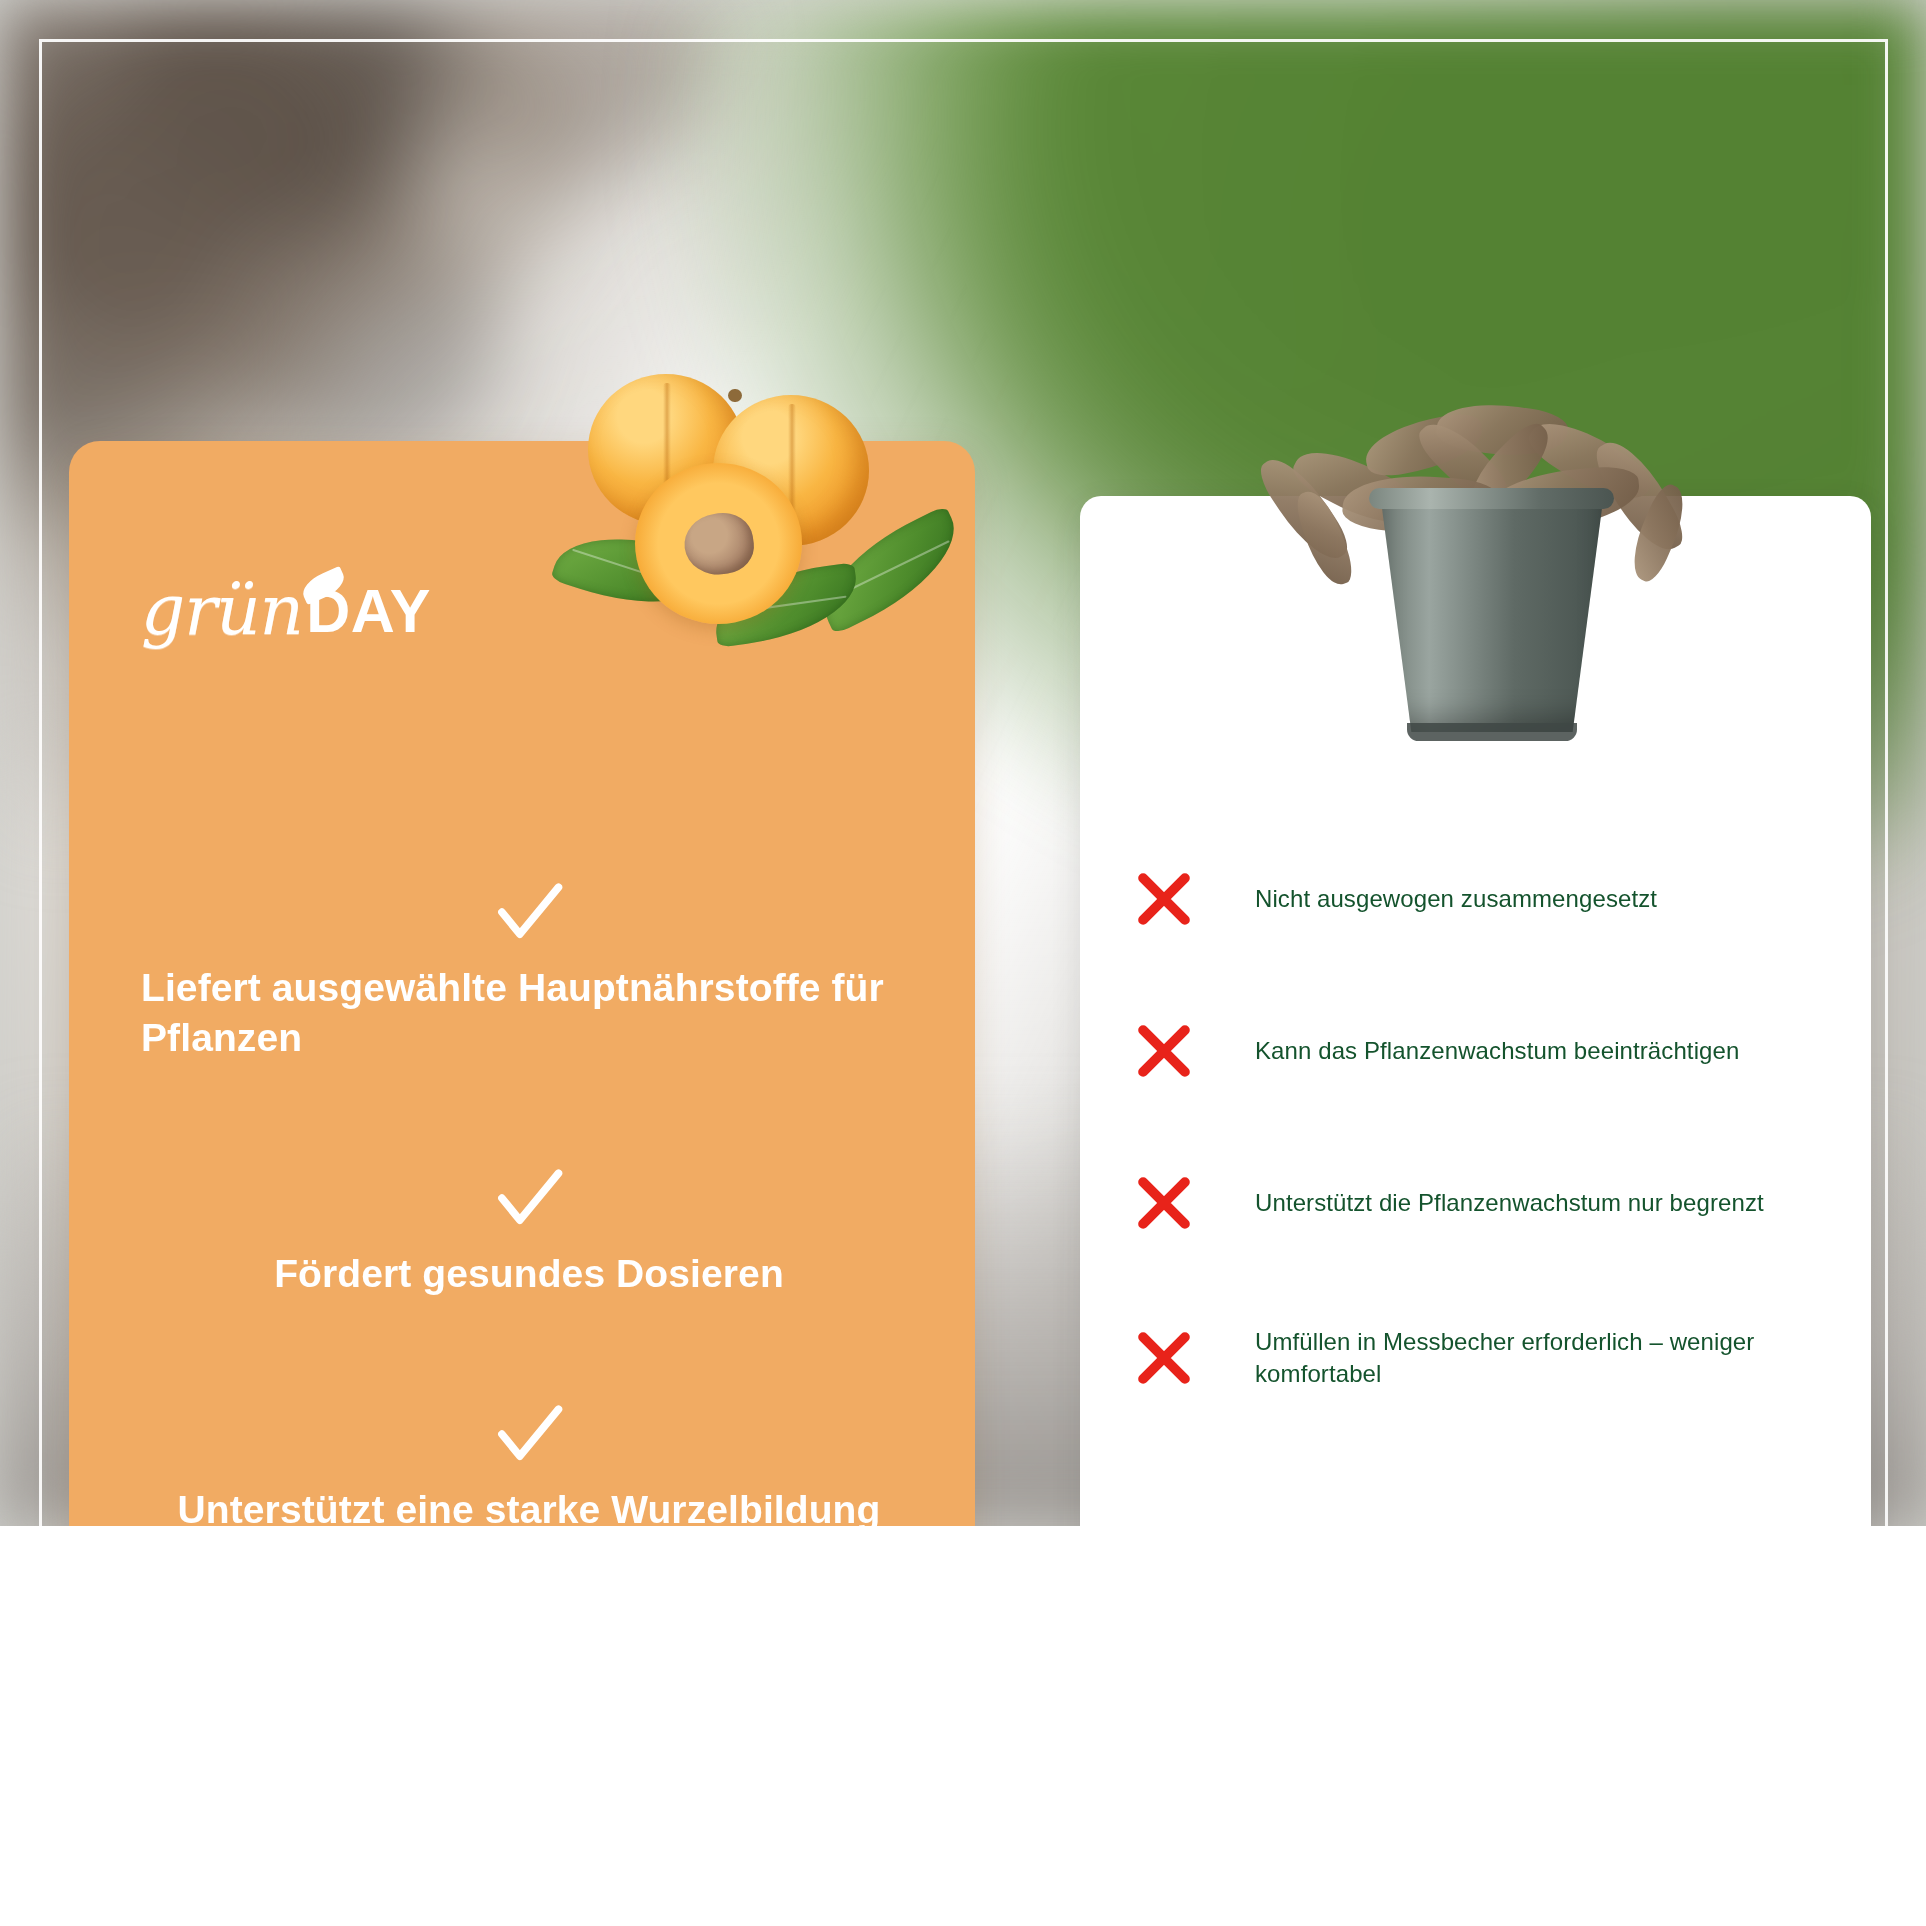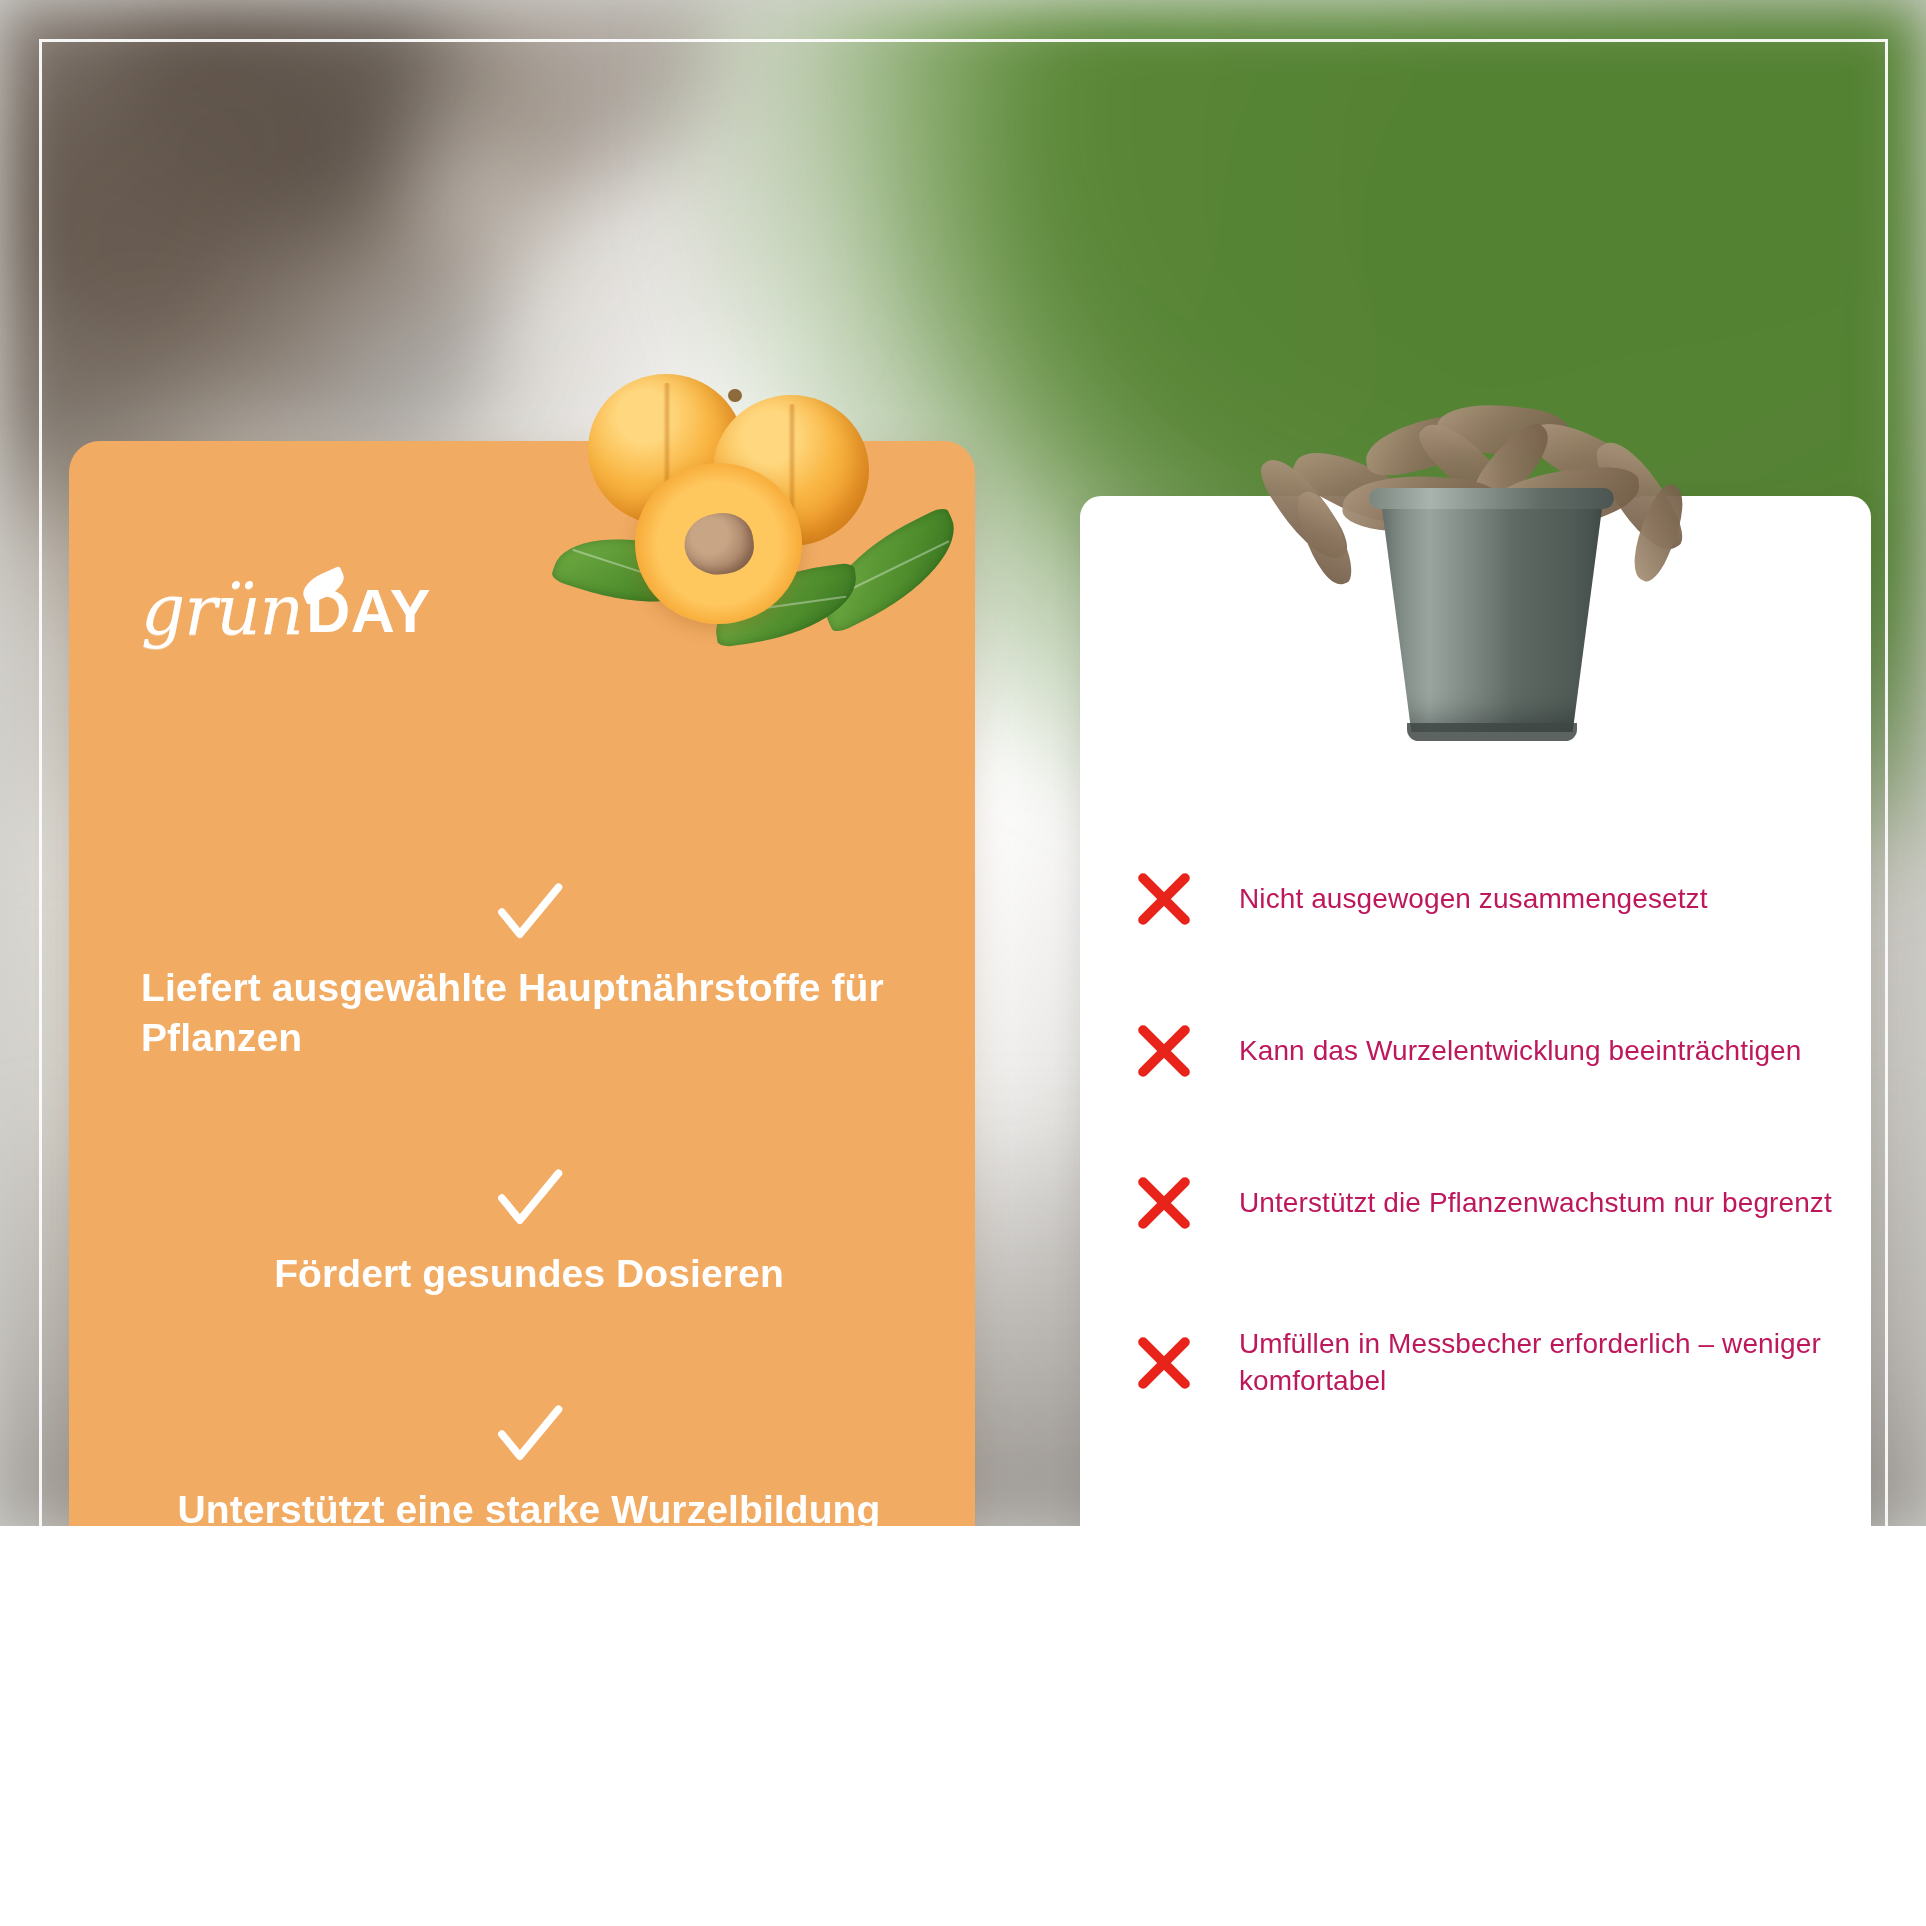--- a/index.html
+++ b/index.html
@@ -294,24 +294,25 @@
     margin-bottom: 94px;
   }
   .con-row:last-child { margin-bottom: 0; }
   .cross {
     flex: 0 0 104px;
     display: flex;
     align-items: center;
   }
   .cross svg { width: 58px; height: 58px; display: block; }
   .con-text {
-    color: #be185d;
-    font-size: 28px;
+    color: #14532d;
+    font-size: 24px;
     line-height: 1.32;
     letter-spacing: 0.1px;
+    margin-left: 16px;
   }
 </style>
 </head>
 <body>
 
 <div id="stage">
 
   <div class="bg-layer bg-base"></div>
   <div class="bg-layer bg-soil"></div>
   <div class="bg-layer bg-white-tray"></div>
@@ -421,21 +422,21 @@
       </span>
       <span class="con-text">Nicht ausgewogen zusammengesetzt</span>
     </div>
 
     <div class="con-row">
       <span class="cross">
         <svg viewBox="0 0 100 100" aria-hidden="true">
           <path d="M14 14 L86 86 M86 14 L14 86" fill="none" stroke="#e8231a" stroke-width="17" stroke-linecap="round"></path>
         </svg>
       </span>
-      <span class="con-text">Kann das Wurzelentwicklung beeinträchtigen</span>
+      <span class="con-text">Kann das Pflanzenwachstum beeinträchtigen</span>
     </div>
 
     <div class="con-row">
       <span class="cross">
         <svg viewBox="0 0 100 100" aria-hidden="true">
           <path d="M14 14 L86 86 M86 14 L14 86" fill="none" stroke="#e8231a" stroke-width="17" stroke-linecap="round"></path>
         </svg>
       </span>
       <span class="con-text">Unterstützt die Pflanzenwachstum nur begrenzt</span>
     </div>

